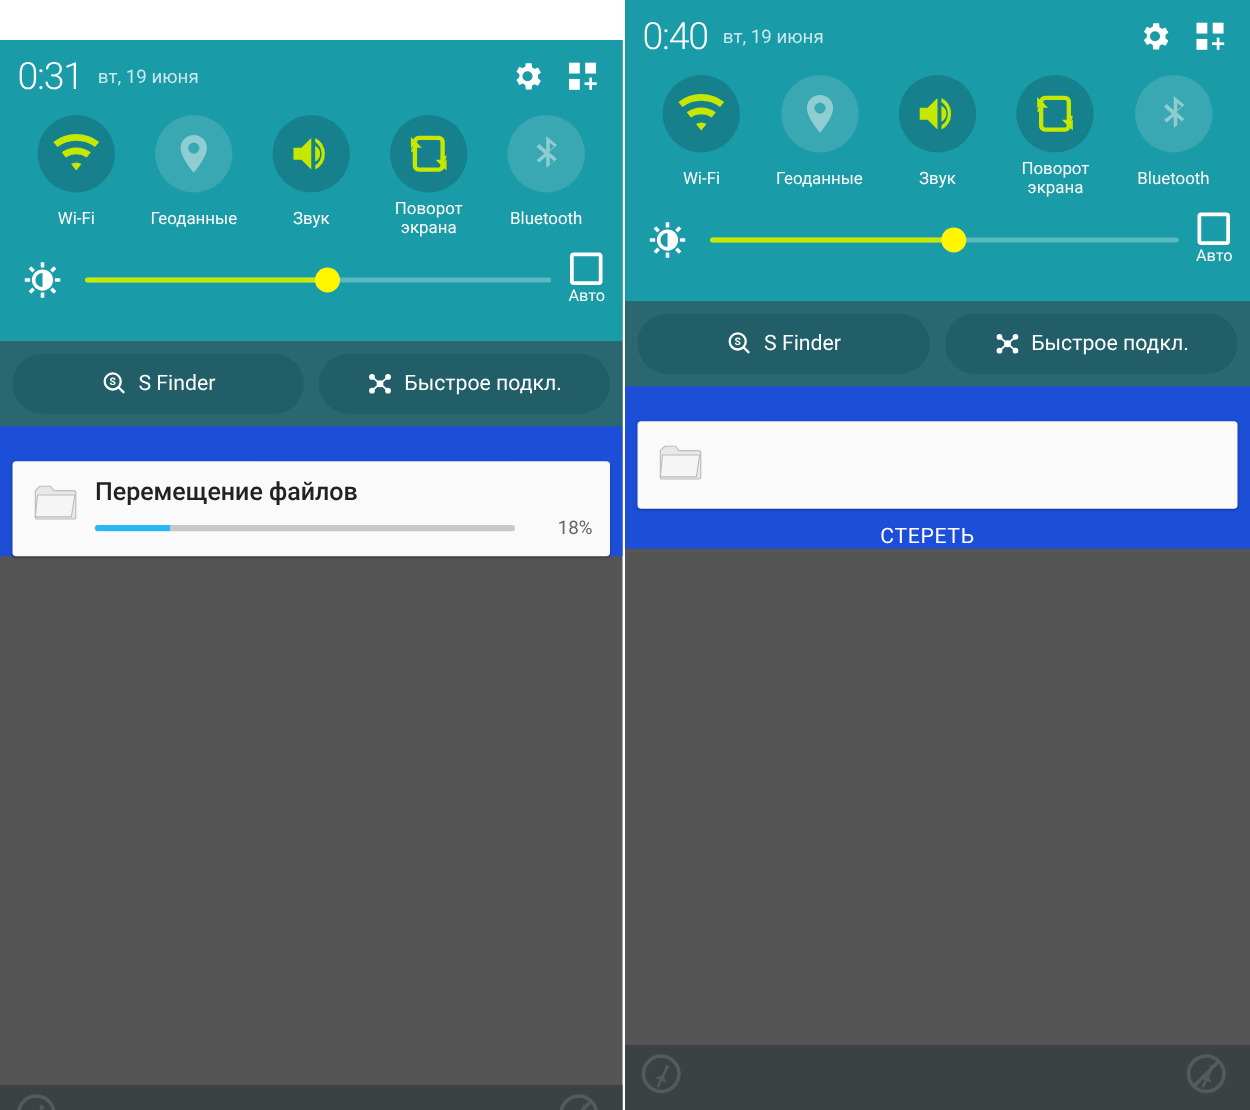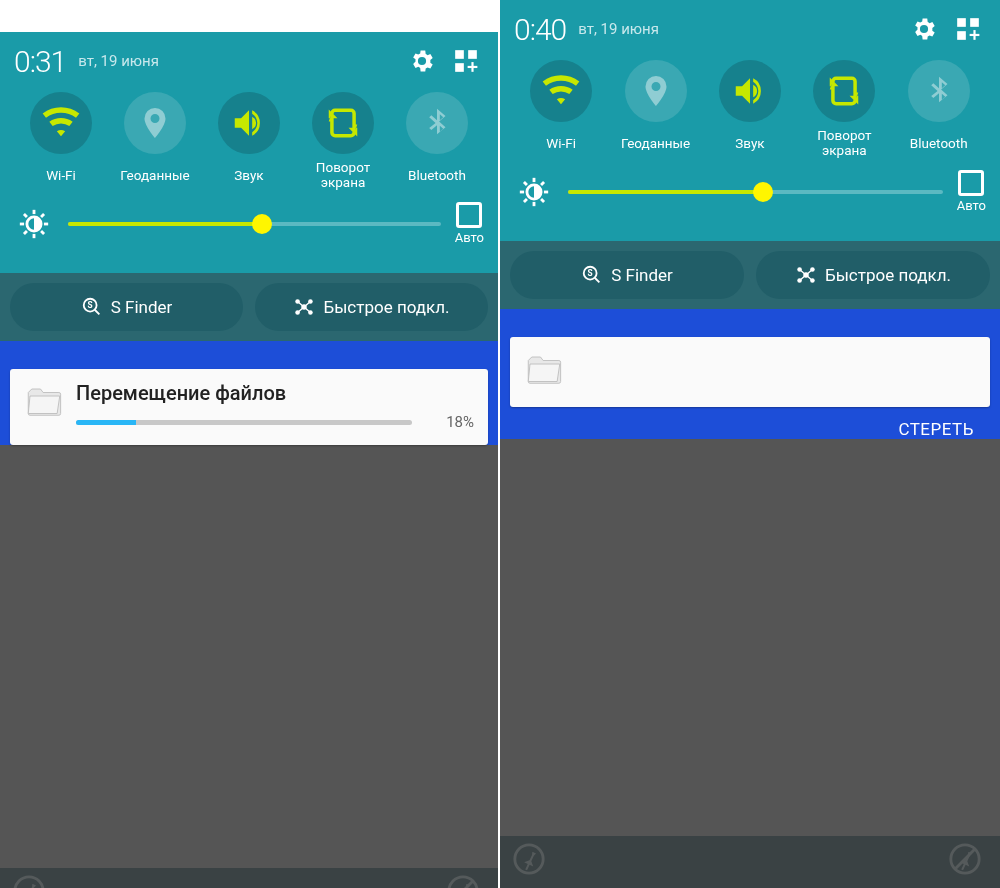--- a/index.html
+++ b/index.html
@@ -30,21 +30,21 @@
 .pill { flex:1; background:#215e68; color:#fff; border-radius:28px; height:48px; display:flex; align-items:center; justify-content:center; font-size:17px; gap:8px; }
 .notif-area { background:#1d4ed8; padding:28px 10px 0; }
 .card { background:#fafafa; border-radius:3px; padding:12px 14px 14px 12px; display:flex; box-shadow:0 1px 2px rgba(0,0,0,.3); }
 .card-icon { width:44px; height:44px; margin-right:10px; display:flex; align-items:center; justify-content:center; }
 .card-body { flex:1; }
 .card-title { font-size:20px; font-weight:500; color:#222; margin-bottom:8px; }
 .prog-row { display:flex; align-items:center; gap:20px; }
 .prog { flex:1; height:5px; background:#c8c8c8; border-radius:3px; overflow:hidden; }
 .prog .bar { height:100%; background:#29b6f6; }
 .pct { font-size:15px; color:#666; min-width:42px; text-align:right; }
-.clear-btn { color:#fff; font-size:17px; text-align:right; padding:12px 16px 0 0; letter-spacing:0.5px; }
+.clear-btn { color:#fff; font-size:17px; text-align:center; padding:12px 16px 0 0; letter-spacing:0.5px; }
 .footer { margin-top:auto; height:52px; background:#3a4244; display:flex; justify-content:space-between; align-items:center; padding:0 12px; }
 .foot-btn { width:40px; height:40px; opacity:.35; }
 svg { display:block; }
 </style>
 </head>
 <body>
 
 <div class="screen left">
     <div class="header">
       <div class="topbar">

